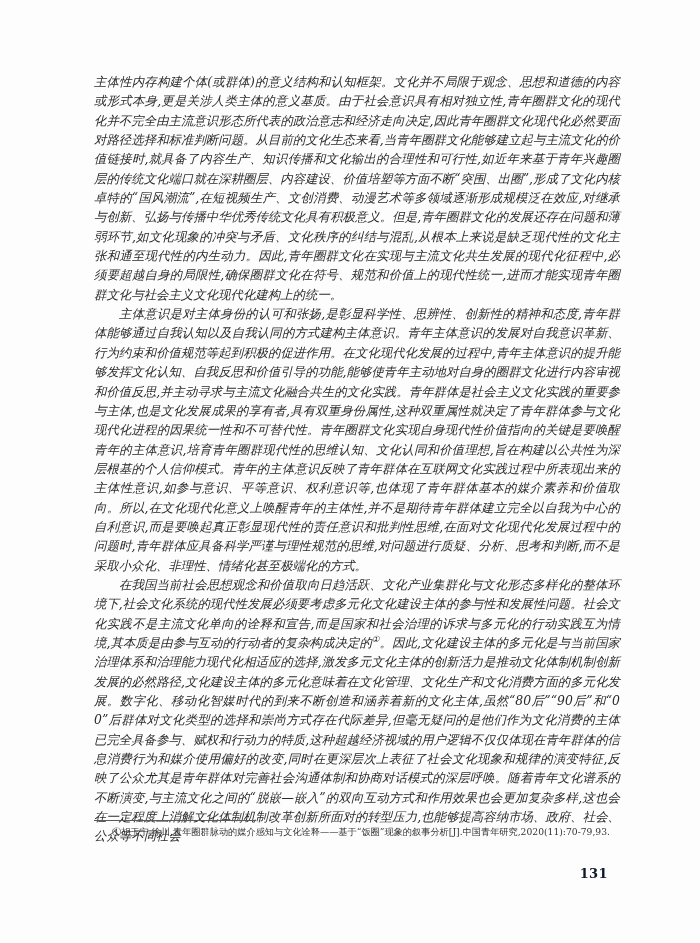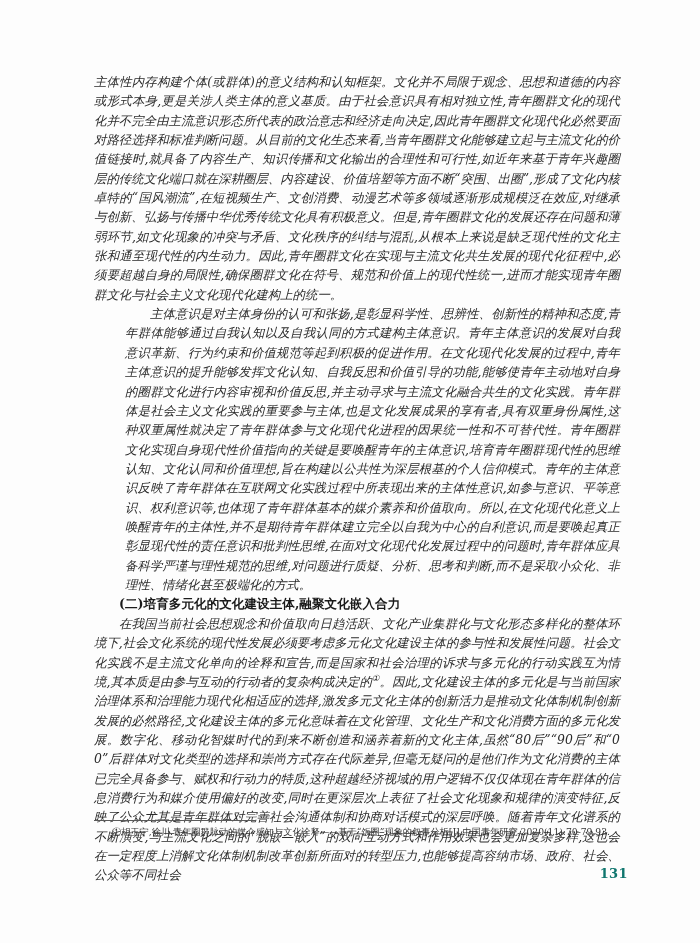--- a/index.html
+++ b/index.html
@@ -37,21 +37,20 @@
     word-break: break-all;
     -webkit-hyphens: none;
     hyphens: none;
     font-style: italic;
   }
   .para.indent {
     text-indent: 25px;
   }
   .para + .para {
     margin-top: 0;
-    margin-left: 31px;
   }
 
   .heading {
     margin: 0;
     font-size: 12.6px;
     line-height: 19.6px;
     font-weight: bold;
     text-indent: 25px;
     letter-spacing: 0.02px;
     color: #1a1a1a;
@@ -82,41 +81,40 @@
     font-size: 9.2px;
     line-height: 14.2px;
     text-align: justify;
     text-indent: 18px;
     color: #333333;
     word-break: break-all;
   }
 
   .page-number {
     position: absolute;
-    right: 72px;
+    right: 92px;
     top: 866px;
     font-size: 13px;
     font-weight: bold;
     letter-spacing: 0.4px;
-    color: #0f766e;
+    color: #0f172a;
     font-family: "DejaVu Serif", "Liberation Serif", serif;
   }
 </style>
 </head>
 <body>
 
 <div class="page">
 
   <div class="content">
 
     <p class="para">主体性内存构建个体(或群体)的意义结构和认知框架。文化并不局限于观念、思想和道德的内容或形式本身,更是关涉人类主体的意义基质。由于社会意识具有相对独立性,青年圈群文化的现代化并不完全由主流意识形态所代表的政治意志和经济走向决定,因此青年圈群文化现代化必然要面对路径选择和标准判断问题。从目前的文化生态来看,当青年圈群文化能够建立起与主流文化的价值链接时,就具备了内容生产、知识传播和文化输出的合理性和可行性,如近年来基于青年兴趣圈层的传统文化端口就在深耕圈层、内容建设、价值培塑等方面不断“突围、出圈”,形成了文化内核卓特的“国风潮流”,在短视频生产、文创消费、动漫艺术等多领域逐渐形成规模泛在效应,对继承与创新、弘扬与传播中华优秀传统文化具有积极意义。但是,青年圈群文化的发展还存在问题和薄弱环节,如文化现象的冲突与矛盾、文化秩序的纠结与混乱,从根本上来说是缺乏现代性的文化主张和通至现代性的内生动力。因此,青年圈群文化在实现与主流文化共生发展的现代化征程中,必须要超越自身的局限性,确保圈群文化在符号、规范和价值上的现代性统一,进而才能实现青年圈群文化与社会主义文化现代化建构上的统一。</p>
 
     <p class="para indent">主体意识是对主体身份的认可和张扬,是彰显科学性、思辨性、创新性的精神和态度,青年群体能够通过自我认知以及自我认同的方式建构主体意识。青年主体意识的发展对自我意识革新、行为约束和价值规范等起到积极的促进作用。在文化现代化发展的过程中,青年主体意识的提升能够发挥文化认知、自我反思和价值引导的功能,能够使青年主动地对自身的圈群文化进行内容审视和价值反思,并主动寻求与主流文化融合共生的文化实践。青年群体是社会主义文化实践的重要参与主体,也是文化发展成果的享有者,具有双重身份属性,这种双重属性就决定了青年群体参与文化现代化进程的因果统一性和不可替代性。青年圈群文化实现自身现代性价值指向的关键是要唤醒青年的主体意识,培育青年圈群现代性的思维认知、文化认同和价值理想,旨在构建以公共性为深层根基的个人信仰模式。青年的主体意识反映了青年群体在互联网文化实践过程中所表现出来的主体性意识,如参与意识、平等意识、权利意识等,也体现了青年群体基本的媒介素养和价值取向。所以,在文化现代化意义上唤醒青年的主体性,并不是期待青年群体建立完全以自我为中心的自利意识,而是要唤起真正彰显现代性的责任意识和批判性思维,在面对文化现代化发展过程中的问题时,青年群体应具备科学严谨与理性规范的思维,对问题进行质疑、分析、思考和判断,而不是采取小众化、非理性、情绪化甚至极端化的方式。</p>
 
-    <p class="heading">(二)培育多元化的文化建设主体,融聚文化嵌入合力</p>
 
     <p class="para indent"><span>在我国当前社会思想观念和价值取向日趋活跃、文化产业集群化与文化形态多样化的整体环境下,社会文化系统的现代性发展必须要考虑多元化文化建设主体的参与性和发展性问题。社会文化实践不是主流文化单向的诠释和宣告,而是国家和社会治理的诉求与多元化的行动实践互为情境,其本质是由参与互动的行动者的复杂构成决定的</span><span class="fn-ref">①</span><span>。因此,文化建设主体的多元化是与当前国家治理体系和治理能力现代化相适应的选择,激发多元文化主体的创新活力是推动文化体制机制创新发展的必然路径,文化建设主体的多元化意味着在文化管理、文化生产和文化消费方面的多元化发展。数字化、移动化智媒时代的到来不断创造和涵养着新的文化主体,虽然“80后”“90后”和“00”后群体对文化类型的选择和崇尚方式存在代际差异,但毫无疑问的是他们作为文化消费的主体已完全具备参与、赋权和行动力的特质,这种超越经济视域的用户逻辑不仅仅体现在青年群体的信息消费行为和媒介使用偏好的改变,同时在更深层次上表征了社会文化现象和规律的演变特征,反映了公众尤其是青年群体对完善社会沟通体制和协商对话模式的深层呼唤。随着青年文化谱系的不断演变,与主流文化之间的“脱嵌—嵌入”的双向互动方式和作用效果也会更加复杂多样,这也会在一定程度上消解文化体制机制改革创新所面对的转型压力,也能够提高容纳市场、政府、社会、公众等不同社会</span></p>
 
   </div>
 
   <div class="footnote-area">
     <div class="footnote-rule"></div>
     <p class="footnote-text">①胡玉宁,徐川.青年圈群脉动的媒介感知与文化诠释——基于“饭圈”现象的叙事分析[J].中国青年研究,2020(11):70-79,93.</p>
   </div>
 

